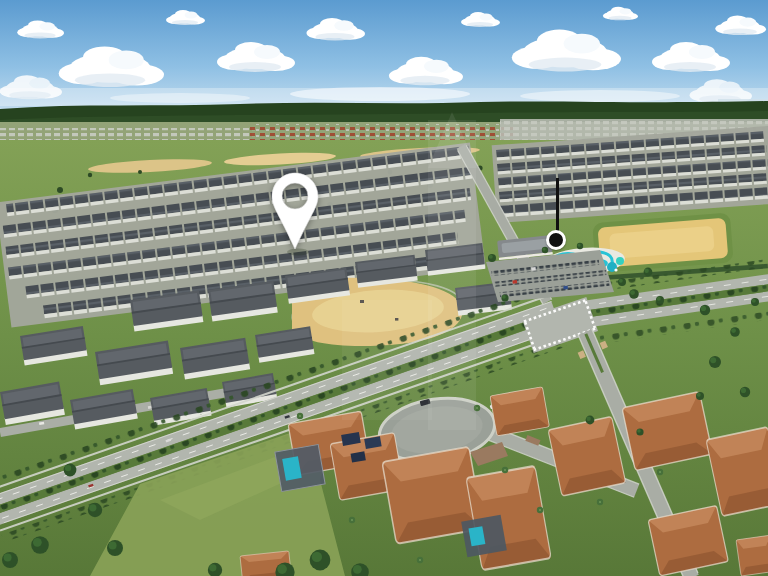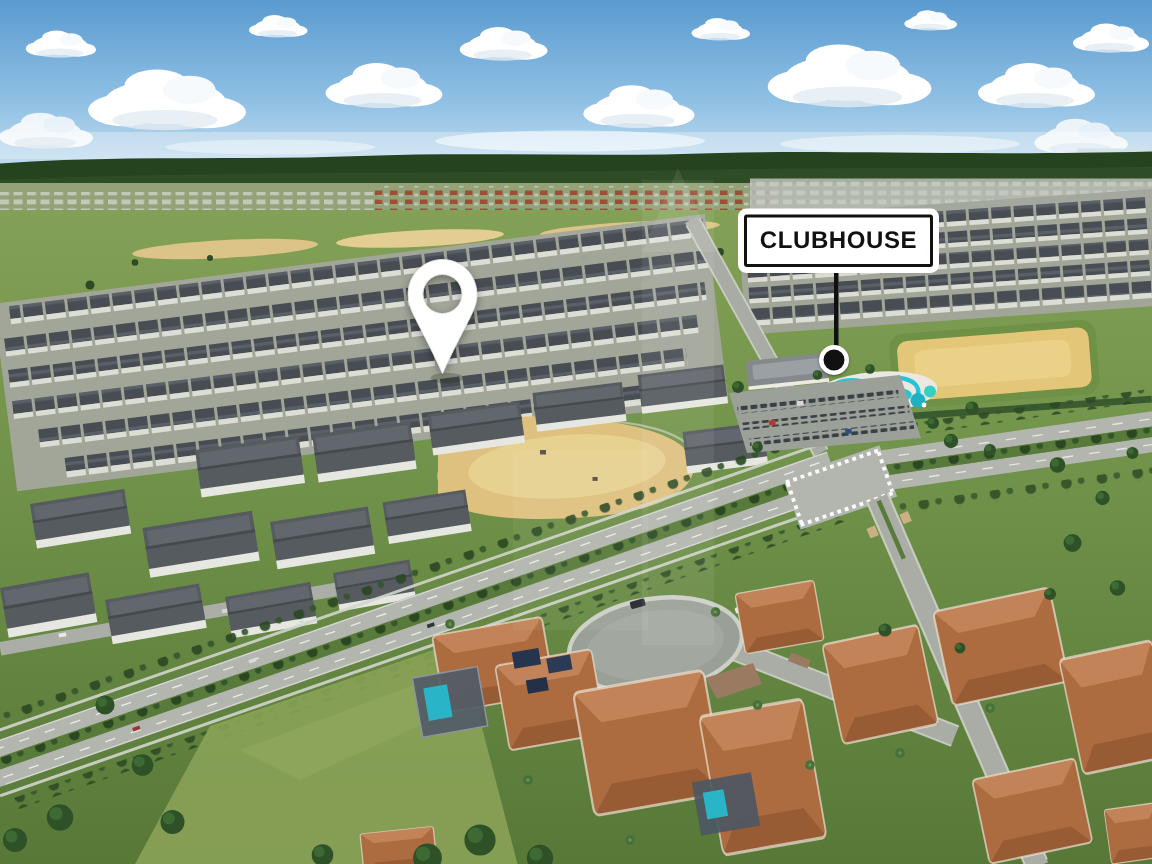--- a/index.html
+++ b/index.html
@@ -403,17 +403,14 @@
   <ellipse cx="298" cy="252" rx="11" ry="3.5" fill="#1c2a12" opacity=".25"></ellipse>
 </svg>
 
 <svg class="map-pin" viewBox="0 0 52 80">
   <path fill-rule="evenodd" fill="#ffffff" stroke="#e3e3e3" stroke-width=".6" d="M26,2 C13,2 3,12.5 3,25.5 C3,36 10,43 26,78 C42,43 49,36 49,25.5 C49,12.5 39,2 26,2 Z
            M26,12 A13,13 0 1 0 26,38 A13,13 0 1 0 26,12 Z"></path>
 </svg>
 
 <div class="leader-line"></div>
 <div class="location-dot"></div>
-<div class="callout-box">
-  <span>CLUBHOUSE</span>
+
 </div>
 
-</div>
-
 </body></html>

